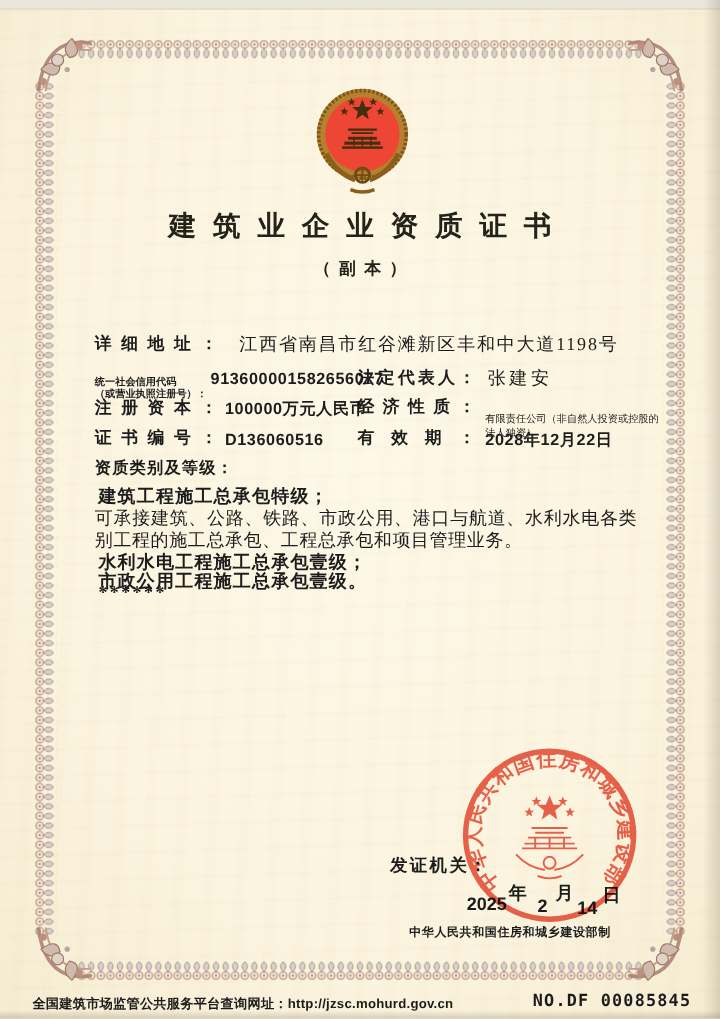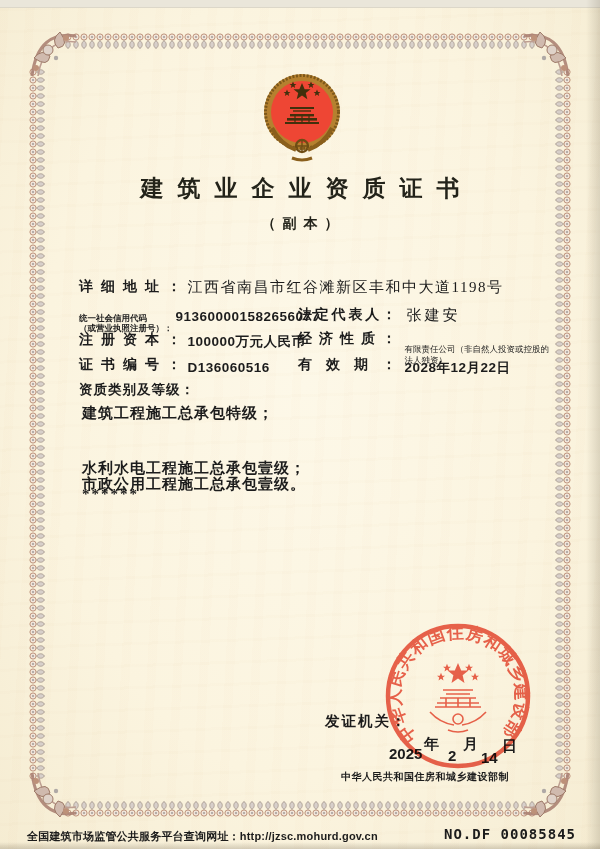--- a/index.html
+++ b/index.html
@@ -118,21 +118,21 @@
       <path d="M30,88 q10,4 20,0" stroke-width="3" stroke="#8a5f1c"></path>
     </g>
   </svg>
 
   <div class="abs title">建筑业企业资质证书</div>
   <div class="abs subtitle">（副本）</div>
 
 
   <div class="frow" style="left:79px;top:278px">
     <span class="jlabel w102">详细地址：</span>
-    <span class="kai2" style="margin-left:2px">江西省南昌市红谷滩新区丰和中大道1198号</span>
+    <span class="kai2" style="margin-left:14px">江西省南昌市红谷滩新区丰和中大道1198号</span>
   </div>
 
   <div class="frow" style="left:79px;top:301px">
     <span class="minilabel">
       <span>统一社会信用代码</span><br>
       <span>（或营业执照注册号）：</span>
     </span>
     <span class="num" style="margin-left:-4px;position:relative;top:6px">913600001582656077</span>
   </div>
 
@@ -156,20 +156,21 @@
     <span class="num" style="margin-left:2px;position:relative;top:2px">D136060516</span>
   </div>
 
   <div class="frow" style="left:298px;top:356px">
     <span class="jlabel w98">有效期：</span>
     <span class="num" style="margin-left:4px;position:relative;top:2px">2028年12月22日</span>
   </div>
 
   <div class="frow qhead" style="left:79px;top:381px">资质类别及等级：</div>
   <div class="frow qbold" style="left:82px;top:404px">建筑工程施工总承包特级；</div>
+  <div class="abs qpara" style="left:79px;top:424px;width:452px">可承接建筑、公路、铁路、市政公用、港口与航道、水利水电各类别工程的施工总承包、工程总承包和项目管理业务。</div>
   <div class="frow qbold" style="left:82px;top:459px">水利水电工程施工总承包壹级；</div>
   <div class="frow qbold" style="left:82px;top:475px">市政公用工程施工总承包壹级。</div>
   <div class="frow qbold" style="left:82px;top:486px;letter-spacing:2px">******</div>
 
   <div class="frow issuer" style="left:325px;top:712px">发证机关：</div>
 
   <span class="abs dnum" style="left:389px;top:745px">2025</span>
   <span class="abs dunit" style="left:424px;top:735px">年</span>
   <span class="abs dnum" style="left:448px;top:747px">2</span>
   <span class="abs dunit" style="left:463px;top:735px">月</span>

